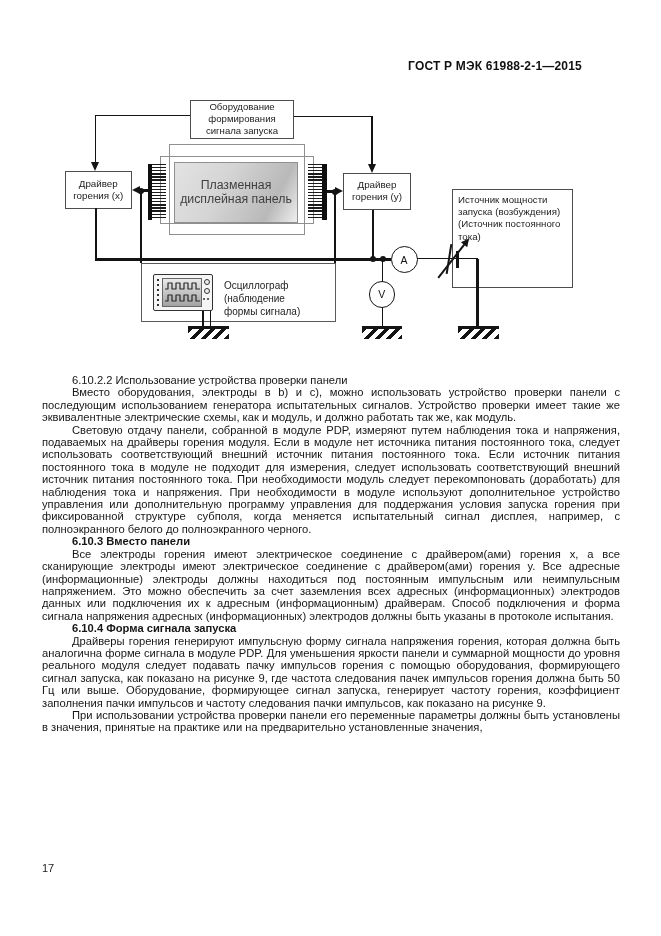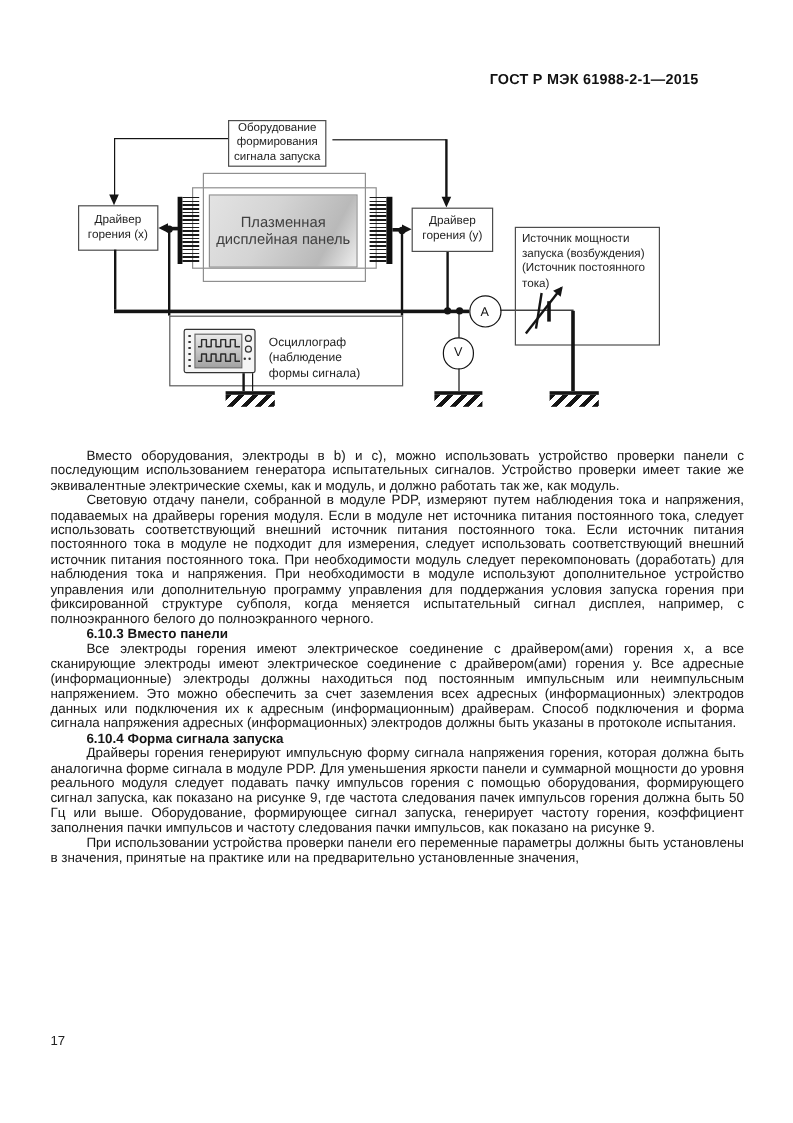--- a/index.html
+++ b/index.html
@@ -27,21 +27,21 @@
   .comb { position:absolute; height:56px; }
   .comb .bar   { position:absolute; top:0; width:4.5px; height:56px; background:#0f0f0f; }
   .comb .teeth { position:absolute; top:0; height:56px;
                  background:repeating-linear-gradient(to bottom,#1a1a1a 0 1.3px,transparent 1.3px 3.1px); }
   .panelface { position:absolute; left:174px; top:66.5px; width:124px; height:61px;
                border:1px solid #909090;
                background:linear-gradient(118deg,#e3e3e3 0%,#d4d4d4 40%,#b9b9b9 78%,#efefef 100%);
                display:flex; align-items:center; justify-content:center; text-align:center;
                font-size:12.3px; line-height:1.18; color:#404040; }
 
-  .srcbox { position:absolute; left:429px; top:94px; width:121px; height:99px; border:1px solid #4d4d4d;
+  .srcbox { position:absolute; left:452px; top:94px; width:121px; height:99px; border:1px solid #4d4d4d;
             background:transparent; font-size:9.7px; line-height:1.26; color:#222; padding:4px 1px 0 5px; }
 
   .scopebox  { position:absolute; left:141px; top:168px; width:194.7px; height:59px; border:1px solid #5a5a5a; }
   .scope     { position:absolute; left:153px; top:179px; width:60px; height:37px; border:1.4px solid #333;
                border-radius:2px; background:#f5f5f5; }
   .scope .screen { position:absolute; left:8px; top:3px; width:40px; height:29px; border:1px solid #666;
                    background:linear-gradient(180deg,#e9e9e9,#a2a2a2); }
   .scope .dots { position:absolute; left:2.5px; top:4px; width:2.5px; height:28px;
                  background:repeating-linear-gradient(to bottom,#333 0 2px,transparent 2px 5px); }
   .knob { position:absolute; width:6px; height:6px; border:1.2px solid #333; border-radius:50%; background:#eee; }
@@ -65,21 +65,21 @@
 
   <div class="diagram">
 
     <div class="w" style="left:95px;top:19.8px;width:95px;height:1.3px;"></div>
     <div class="w" style="left:94.5px;top:19.8px;width:1.3px;height:48px;"></div>
     <div class="tri" style="left:90.5px;top:67px;border-left:4.5px solid transparent;border-right:4.5px solid transparent;border-top:9px solid #141414;"></div>
     <div class="w" style="left:277px;top:20.6px;width:95px;height:1.3px;"></div>
     <div class="w" style="left:371.4px;top:20.6px;width:1.3px;height:49px;"></div>
     <div class="tri" style="left:367.5px;top:69px;border-left:4.5px solid transparent;border-right:4.5px solid transparent;border-top:9px solid #141414;"></div>
 
-    <div class="dbox" style="left:190px;top:5px;width:82px;height:38.5px;font-size:9.6px;">Оборудование формирования сигнала запуска</div>
+    <div class="dbox" style="left:190px;top:5px;width:104px;height:38.5px;font-size:9.6px;">Оборудование формирования сигнала запуска</div>
 
     <div class="rectA" style="left:169px;top:49px;width:136px;height:91px;"></div>
     <div class="rectB" style="left:160px;top:61px;width:153.5px;height:68px;"></div>
     <div class="comb" style="left:147.5px;top:69px;width:18px;">
       <div class="bar" style="left:0;"></div>
       <div class="teeth" style="left:4.5px;width:13.5px;"></div>
     </div>
     <div class="comb" style="left:308.2px;top:69px;width:18.8px;">
       <div class="teeth" style="left:0;width:14.3px;"></div>
       <div class="bar" style="left:14.3px;"></div>
@@ -137,20 +137,21 @@
       <div class="pip" style="left:53px;top:23px;"></div>
     </div>
     <div class="w" style="left:202.3px;top:215.5px;width:1.4px;height:15.5px;"></div>
     <div class="w" style="left:209.7px;top:215.5px;width:1.4px;height:15.5px;"></div>
     <div class="ground" style="left:188px;top:231px;width:41px;"></div>
     <div class="scopelabel">Осциллограф (наблюдение формы сигнала)</div>
   </div>
 
 
   <div class="body-text">
+    <p>6.10.2.2 Использование устройства проверки панели</p>
     <p>Вместо оборудования, электроды в b) и c), можно использовать устройство проверки панели с последующим использованием генератора испытательных сигналов. Устройство проверки имеет такие же эквивалентные электрические схемы, как и модуль, и должно работать так же, как модуль.</p>
     <p>Световую отдачу панели, собранной в модуле PDP, измеряют путем наблюдения тока и напряжения, подаваемых на драйверы горения модуля. Если в модуле нет источника питания постоянного тока, следует использовать соответствующий внешний источник питания постоянного тока. Если источник питания постоянного тока в модуле не подходит для измерения, следует использовать соответствующий внешний источник питания постоянного тока. При необходимости модуль следует перекомпоновать (доработать) для наблюдения тока и напряжения. При необходимости в модуле используют дополнительное устройство управления или дополнительную программу управления для поддержания условия запуска горения при фиксированной структуре субполя, когда меняется испытательный сигнал дисплея, например, с полноэкранного белого до полноэкранного черного.</p>
     <p class="b">6.10.3 Вместо панели</p>
     <p>Все электроды горения имеют электрическое соединение с драйвером(ами) горения x, а все сканирующие электроды имеют электрическое соединение с драйвером(ами) горения y. Все адресные (информационные) электроды должны находиться под постоянным импульсным или неимпульсным напряжением. Это можно обеспечить за счет заземления всех адресных (информационных) электродов данных или подключения их к адресным (информационным) драйверам. Способ подключения и форма сигнала напряжения адресных (информационных) электродов должны быть указаны в протоколе испытания.</p>
     <p class="b">6.10.4 Форма сигнала запуска</p>
     <p>Драйверы горения генерируют импульсную форму сигнала напряжения горения, которая должна быть аналогична форме сигнала в модуле PDP. Для уменьшения яркости панели и суммарной мощности до уровня реального модуля следует подавать пачку импульсов горения с помощью оборудования, формирующего сигнал запуска, как показано на рисунке 9, где частота следования пачек импульсов горения должна быть 50 Гц или выше. Оборудование, формирующее сигнал запуска, генерирует частоту горения, коэффициент заполнения пачки импульсов и частоту следования пачки импульсов, как показано на рисунке 9.</p>
     <p>При использовании устройства проверки панели его переменные параметры должны быть установлены в значения, принятые на практике или на предварительно установленные значения,</p>
   </div>
 
   <div class="pagenum">17</div>

